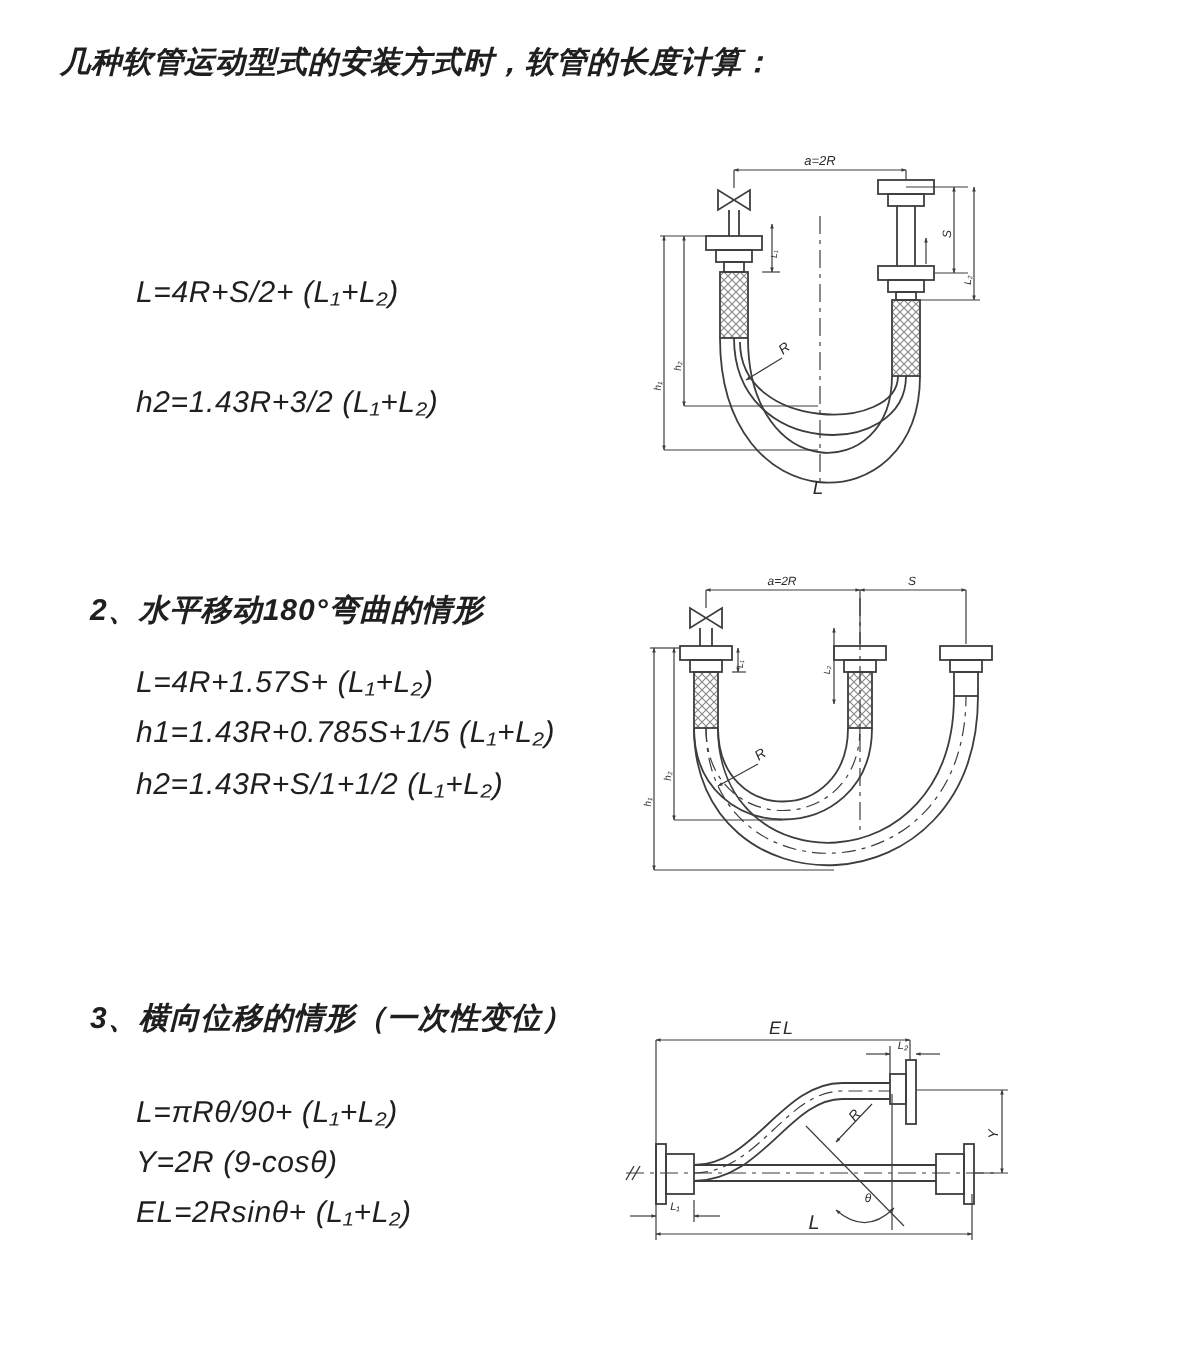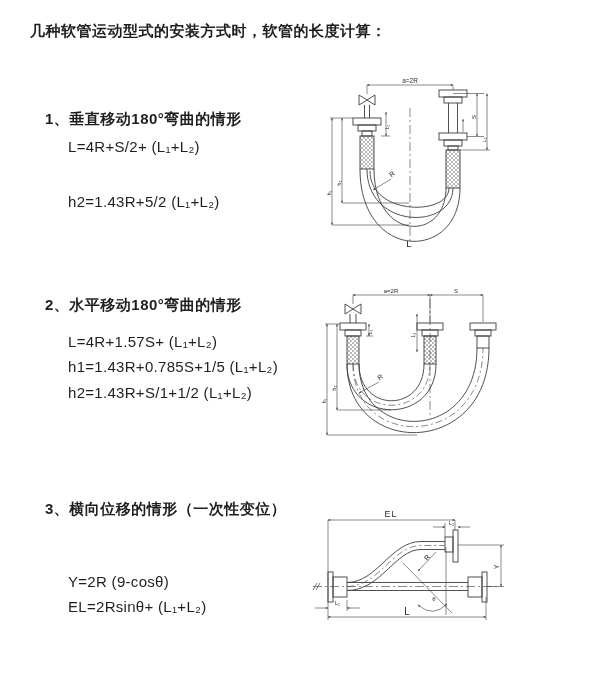--- a/index.html
+++ b/index.html
@@ -1,20 +1,20 @@
 <!DOCTYPE html>
 <html><head>
 <meta charset="utf-8">
 <style>
   html,body{margin:0;padding:0;}
   body{
     width:600px;height:675px;background:#ffffff;
     font-family:"Liberation Sans",sans-serif;color:#1f1f1f;
   }
-  .page{position:relative;width:600px;height:675px;overflow:hidden;background:#fff;}
+  .page{position:relative;width:600px;height:675px;overflow:hidden;background:#fff;font-style:italic;}
   .doc-title{
     position:absolute;left:30px;top:22px;font-size:15px;font-weight:600;
     letter-spacing:.5px;white-space:nowrap;
   }
   .sec-heading{
     position:absolute;left:45px;font-size:15px;font-weight:600;
     letter-spacing:.5px;white-space:nowrap;
   }
   .formula{
     position:absolute;left:68px;font-size:15px;font-weight:400;
@@ -29,30 +29,30 @@
   .d2{left:313px;top:283px;}
   .d3{left:305px;top:505px;}
 </style>
 </head>
 <body>
 
 <div class="page">
 
   <div class="doc-title">几种软管运动型式的安装方式时，软管的长度计算：</div>
 
-  <div class="sec-heading h1-1">1、垂直移动180°弯曲的情形</div>
   <div class="formula f1-1">L=4R+S/2+ (L₁+L₂)</div>
-  <div class="formula f1-3">h2=1.43R+5/2 (L₁+L₂)</div>
+  <div class="formula f1-3">h2=1.43R+3/2 (L₁+L₂)</div>
 
   <div class="sec-heading h2-1">2、水平移动180°弯曲的情形</div>
   <div class="formula f2-1">L=4R+1.57S+ (L₁+L₂)</div>
   <div class="formula f2-2">h1=1.43R+0.785S+1/5 (L₁+L₂)</div>
   <div class="formula f2-3">h2=1.43R+S/1+1/2 (L₁+L₂)</div>
 
   <div class="sec-heading h3-1">3、横向位移的情形（一次性变位）</div>
+  <div class="formula f3-1">L=πRθ/90+ (L₁+L₂)</div>
   <div class="formula f3-2">Y=2R (9-cosθ)</div>
   <div class="formula f3-3">EL=2Rsinθ+ (L₁+L₂)</div>
 
   <svg class="diagram d1" width="272" height="192" viewBox="0 0 272 192">
     <defs>
       <marker id="m1" viewBox="0 0 10 10" refX="9.5" refY="5" markerWidth="8" markerHeight="4" orient="auto-start-reverse">
         <path d="M0,1.2 L10,5 L0,8.8 Z" fill="#3d3d3d"></path>
       </marker>
       <pattern id="hx1" width="4" height="4" patternUnits="userSpaceOnUse">
         <path d="M0,0L4,4 M4,0L0,4" stroke="#8a8a8a" stroke-width="0.6"></path>

